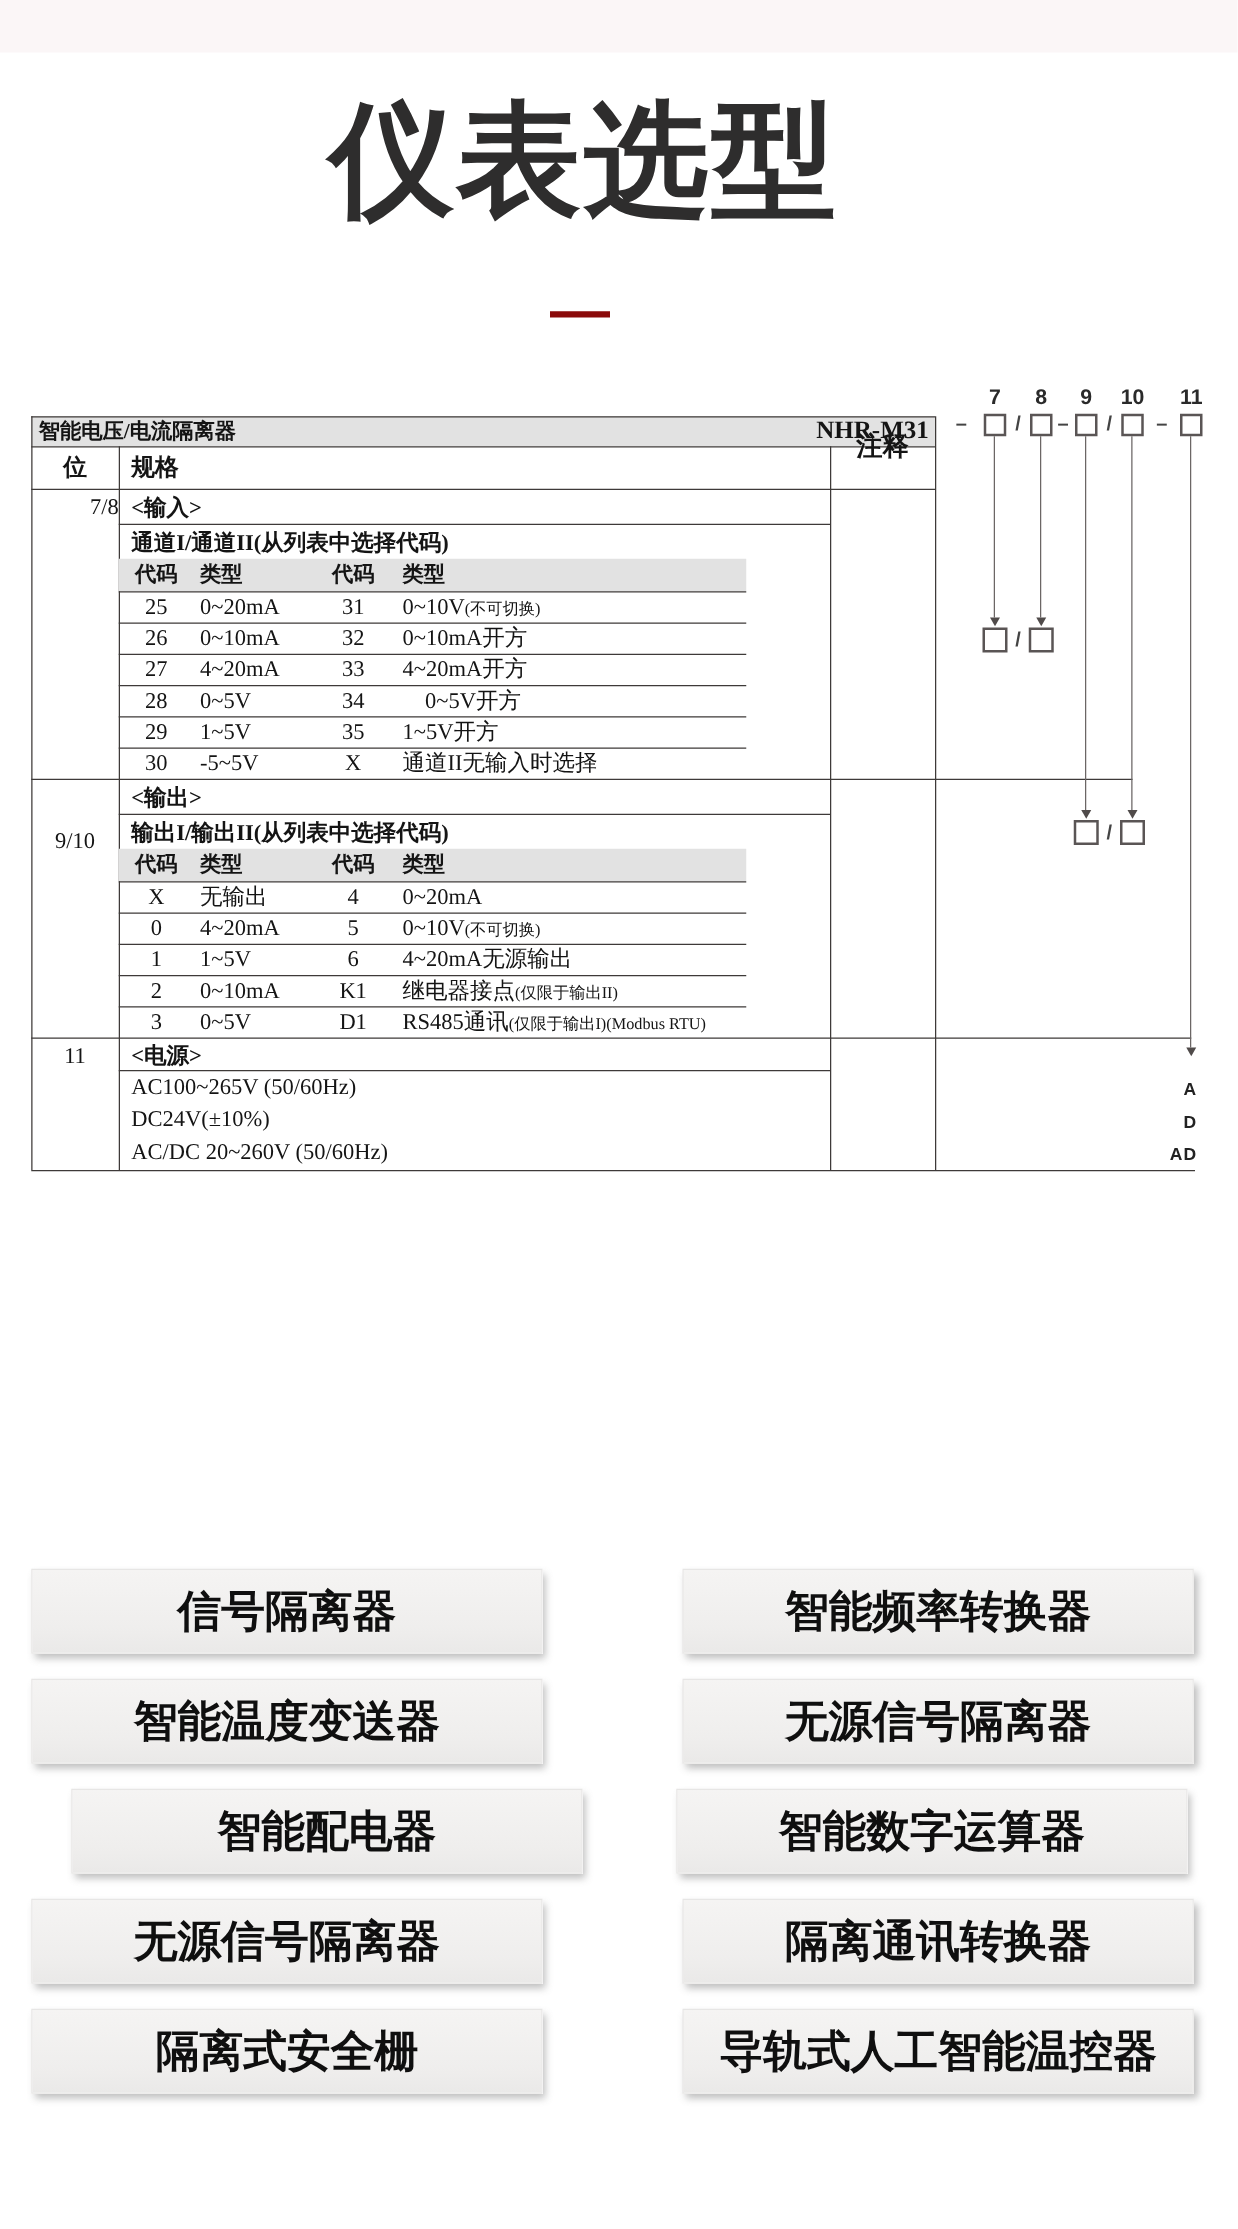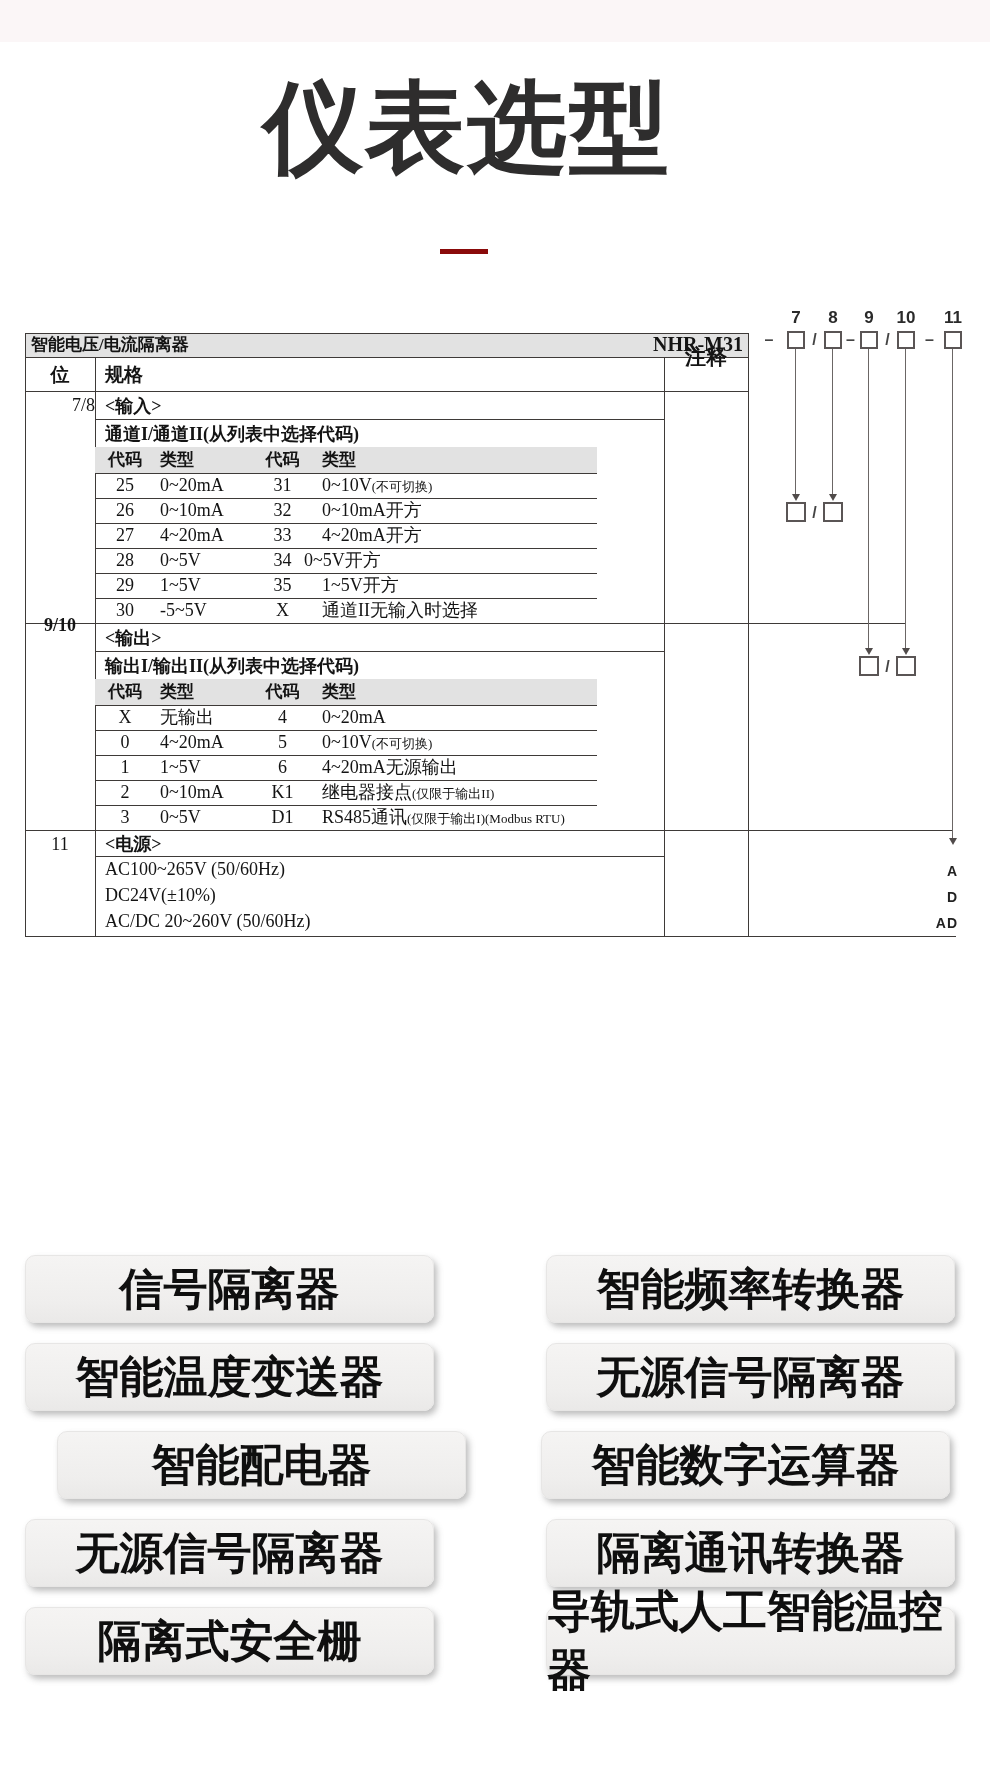--- a/index.html
+++ b/index.html
@@ -25,26 +25,26 @@
   .dbox{border:2px solid #5a5555;background:#fff;box-sizing:border-box;}
   .digit{font-size:17px;font-weight:bold;color:#2a2a2a;text-align:center;}
   .sep{font-size:16px;font-weight:bold;color:#444;text-align:center;line-height:18px;}
   .arrow{width:0;height:0;border-left:4px solid transparent;border-right:4px solid transparent;
          border-top:7px solid #504b4a;}
   .pcode{font-size:14px;font-weight:bold;letter-spacing:1px;color:#222;text-align:right;}
   
   .heading2{left:0;top:1075px;width:990px;display:flex;justify-content:center;gap:92px;
     transform:translateX(-19px);font-size:80px;font-weight:bold;color:#333;}
   
-  .pbtn{width:407px;height:66px;border-radius:10px;
+  .pbtn{width:407px;height:66px;border-radius:0;
     background:linear-gradient(180deg,#f5f4f3 0%,#efeeed 70%,#eae9e8 100%);
     border:1px solid #e7e6e5;
     box-shadow:3px 4px 6px rgba(110,110,110,0.45);
     display:flex;align-items:center;justify-content:center;
-    font-size:44px;font-weight:bold;color:#0f0f0f;cursor:pointer;}
+    font-size:35px;font-weight:bold;color:#0f0f0f;cursor:pointer;}
 </style>
 </head>
 <body>
 
 <div class="abs topband"></div>
 
 <div class="abs page-title">仪表选型</div>
 <div class="abs title-dash"></div>
 
 <div class="abs grayrow" style="left:25px;top:333px;width:723px;height:24px;"></div>
@@ -93,35 +93,35 @@
 
 <div class="abs ts cell-c" style="left:95px;top:523px;width:60px;">27</div>
 <div class="abs ts" style="left:160px;top:523px;">4~20mA</div>
 <div class="abs ts cell-c" style="left:255px;top:523px;width:55px;">33</div>
 <div class="abs ts" style="left:322px;top:523px;"><span>4~20mA开方</span><span class="note"></span></div>
 <div class="abs line" style="left:95px;top:548px;width:502px;height:1px;"></div>
 
 <div class="abs ts cell-c" style="left:95px;top:548px;width:60px;">28</div>
 <div class="abs ts" style="left:160px;top:548px;">0~5V</div>
 <div class="abs ts cell-c" style="left:255px;top:548px;width:55px;">34</div>
-<div class="abs ts" style="left:304px;top:548px;"><span>0~5V开方</span><span class="note"></span></div>
+<div class="abs ts" style="left:340px;top:548px;"><span>0~5V开方</span><span class="note"></span></div>
 <div class="abs line" style="left:95px;top:573px;width:502px;height:1px;"></div>
 
 <div class="abs ts cell-c" style="left:95px;top:573px;width:60px;">29</div>
 <div class="abs ts" style="left:160px;top:573px;">1~5V</div>
 <div class="abs ts cell-c" style="left:255px;top:573px;width:55px;">35</div>
 <div class="abs ts" style="left:322px;top:573px;"><span>1~5V开方</span><span class="note"></span></div>
 <div class="abs line" style="left:95px;top:598px;width:502px;height:1px;"></div>
 
 <div class="abs ts cell-c" style="left:95px;top:598px;width:60px;">30</div>
 <div class="abs ts" style="left:160px;top:598px;">-5~5V</div>
 <div class="abs ts cell-c" style="left:255px;top:598px;width:55px;">X</div>
 <div class="abs ts" style="left:322px;top:598px;"><span>通道II无输入时选择</span><span class="note"></span></div>
 
-<div class="abs ts cell-c" style="left:25px;top:613px;width:70px;font-weight:bold;">9/10</div>
+<div class="abs ts cell-c" style="left:25px;top:660px;width:70px;">9/10</div>
 <div class="abs ts tb" style="left:105px;top:624px;line-height:28px;">&lt;输出&gt;</div>
 <div class="abs line" style="left:95px;top:651px;width:569px;height:1px;"></div>
 <div class="abs ts tb" style="left:105px;top:652px;line-height:28px;">输出I/输出II(从列表中选择代码)</div>
 
 <div class="abs grayrow" style="left:95px;top:679px;width:502px;height:26px;"></div>
 <div class="abs ts tb cell-c" style="left:95px;top:679px;width:60px;line-height:26px;font-size:17px;">代码</div>
 <div class="abs ts tb" style="left:160px;top:679px;line-height:26px;font-size:17px;">类型</div>
 <div class="abs ts tb cell-c" style="left:255px;top:679px;width:55px;line-height:26px;font-size:17px;">代码</div>
 <div class="abs ts tb" style="left:322px;top:679px;line-height:26px;font-size:17px;">类型</div>
 <div class="abs line" style="left:95px;top:705px;width:502px;height:1px;"></div>

